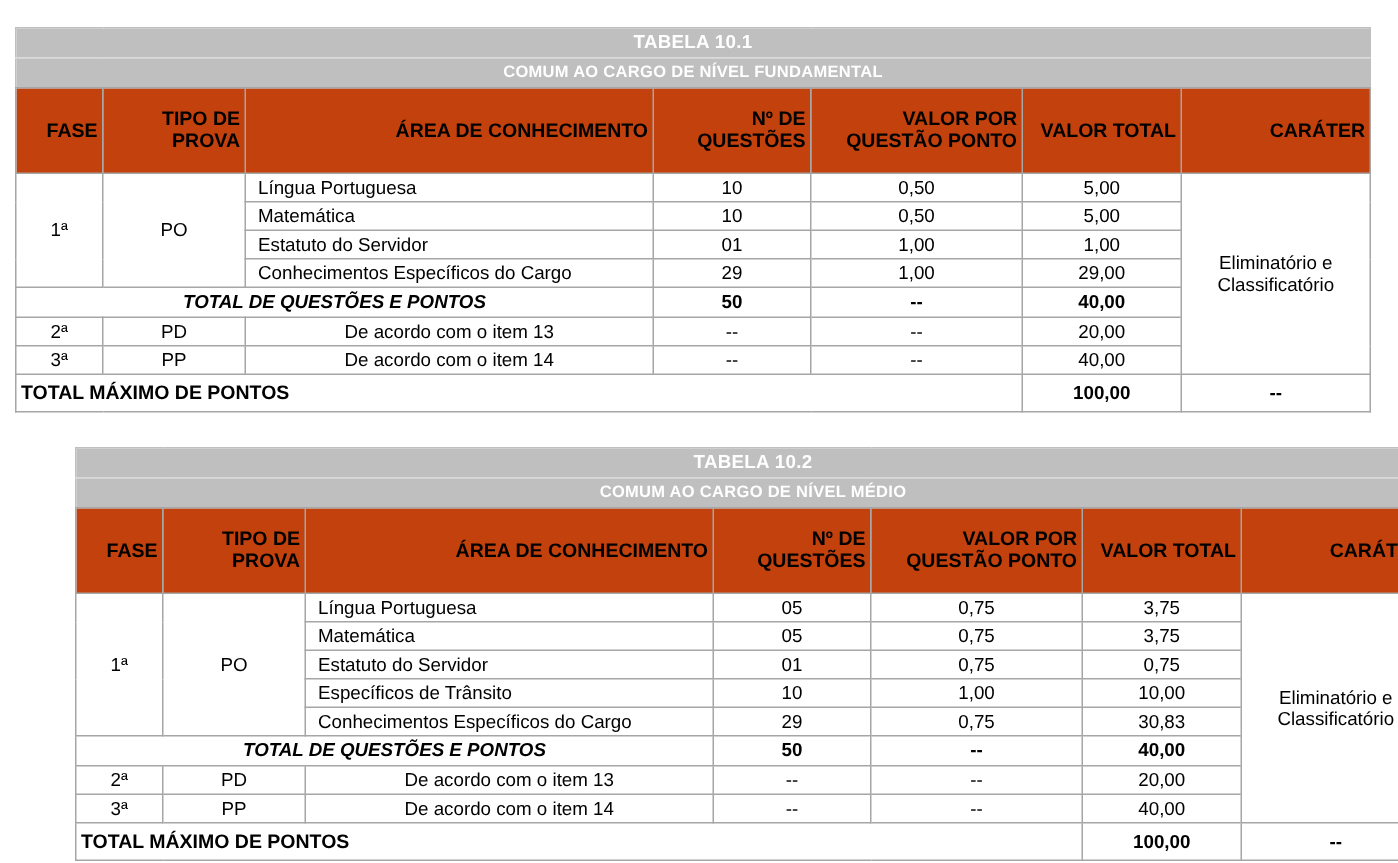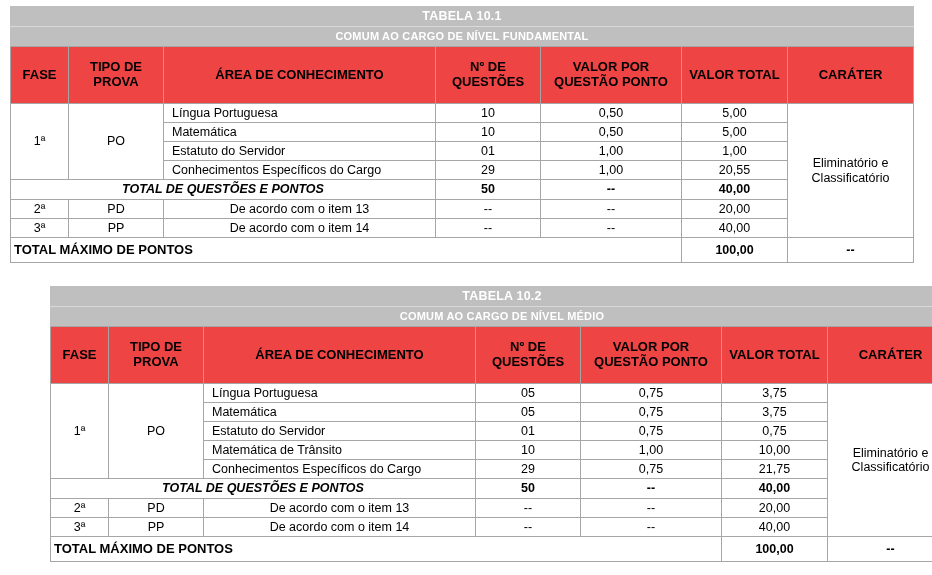--- a/index.html
+++ b/index.html
@@ -14,21 +14,21 @@
     font-family: "Liberation Sans", sans-serif;
     color: #000000;
     overflow: hidden;
   }
 
   .page {
     position: relative;
     width: 932px;
     height: 575px;
     box-sizing: border-box;
-    padding: 6px 0 0 10px;
+    padding: 18px 0 0 10px;
   }
 
   .exam-table {
     width: 903px;
     border-collapse: collapse;
     table-layout: fixed;
     background: #ffffff;
   }
 
   .exam-table + .exam-table {
@@ -57,25 +57,26 @@
     letter-spacing: 0.2px;
     border-color: #bfbfbf;
     border-bottom-color: #d9d9d9;
   }
   .band-title td { height: 19px; font-size: 12.5px; }
   .band-sub td   { height: 19px; font-size: 11px; }
   .band-sub td   { border-bottom-color: #a6a6a6; }
 
   
   .col-head th {
-    background: #ef4444;
+    background: #c2410c;
     font-weight: bold;
     height: 56px;
     font-size: 13px;
     line-height: 1.12;
+    text-align: right;
   }
 
   
   .data-row td { height: 18px; }
   .data-row td.area { text-align: left; padding-left: 8px; }
   .data-row td.item { text-align: center; }
 
   .fase-cell,
   .tipo-cell,
   .carater-cell {
@@ -156,21 +157,21 @@
       <tr class="data-row">
         <td class="area">Estatuto do Servidor</td>
         <td>01</td>
         <td>1,00</td>
         <td>1,00</td>
       </tr>
       <tr class="data-row">
         <td class="area">Conhecimentos Específicos do Cargo</td>
         <td>29</td>
         <td>1,00</td>
-        <td>20,55</td>
+        <td>29,00</td>
       </tr>
 
       <tr class="total-row">
         <td class="label" colspan="3">TOTAL DE QUESTÕES E PONTOS</td>
         <td>50</td>
         <td>--</td>
         <td>40,00</td>
       </tr>
 
       <tr class="data-row">
@@ -240,30 +241,30 @@
         <td>0,75</td>
         <td>3,75</td>
       </tr>
       <tr class="data-row">
         <td class="area">Estatuto do Servidor</td>
         <td>01</td>
         <td>0,75</td>
         <td>0,75</td>
       </tr>
       <tr class="data-row">
-        <td class="area">Matemática de Trânsito</td>
+        <td class="area">Específicos de Trânsito</td>
         <td>10</td>
         <td>1,00</td>
         <td>10,00</td>
       </tr>
       <tr class="data-row">
         <td class="area">Conhecimentos Específicos do Cargo</td>
         <td>29</td>
         <td>0,75</td>
-        <td>21,75</td>
+        <td>30,83</td>
       </tr>
 
       <tr class="total-row">
         <td class="label" colspan="3">TOTAL DE QUESTÕES E PONTOS</td>
         <td>50</td>
         <td>--</td>
         <td>40,00</td>
       </tr>
 
       <tr class="data-row">

